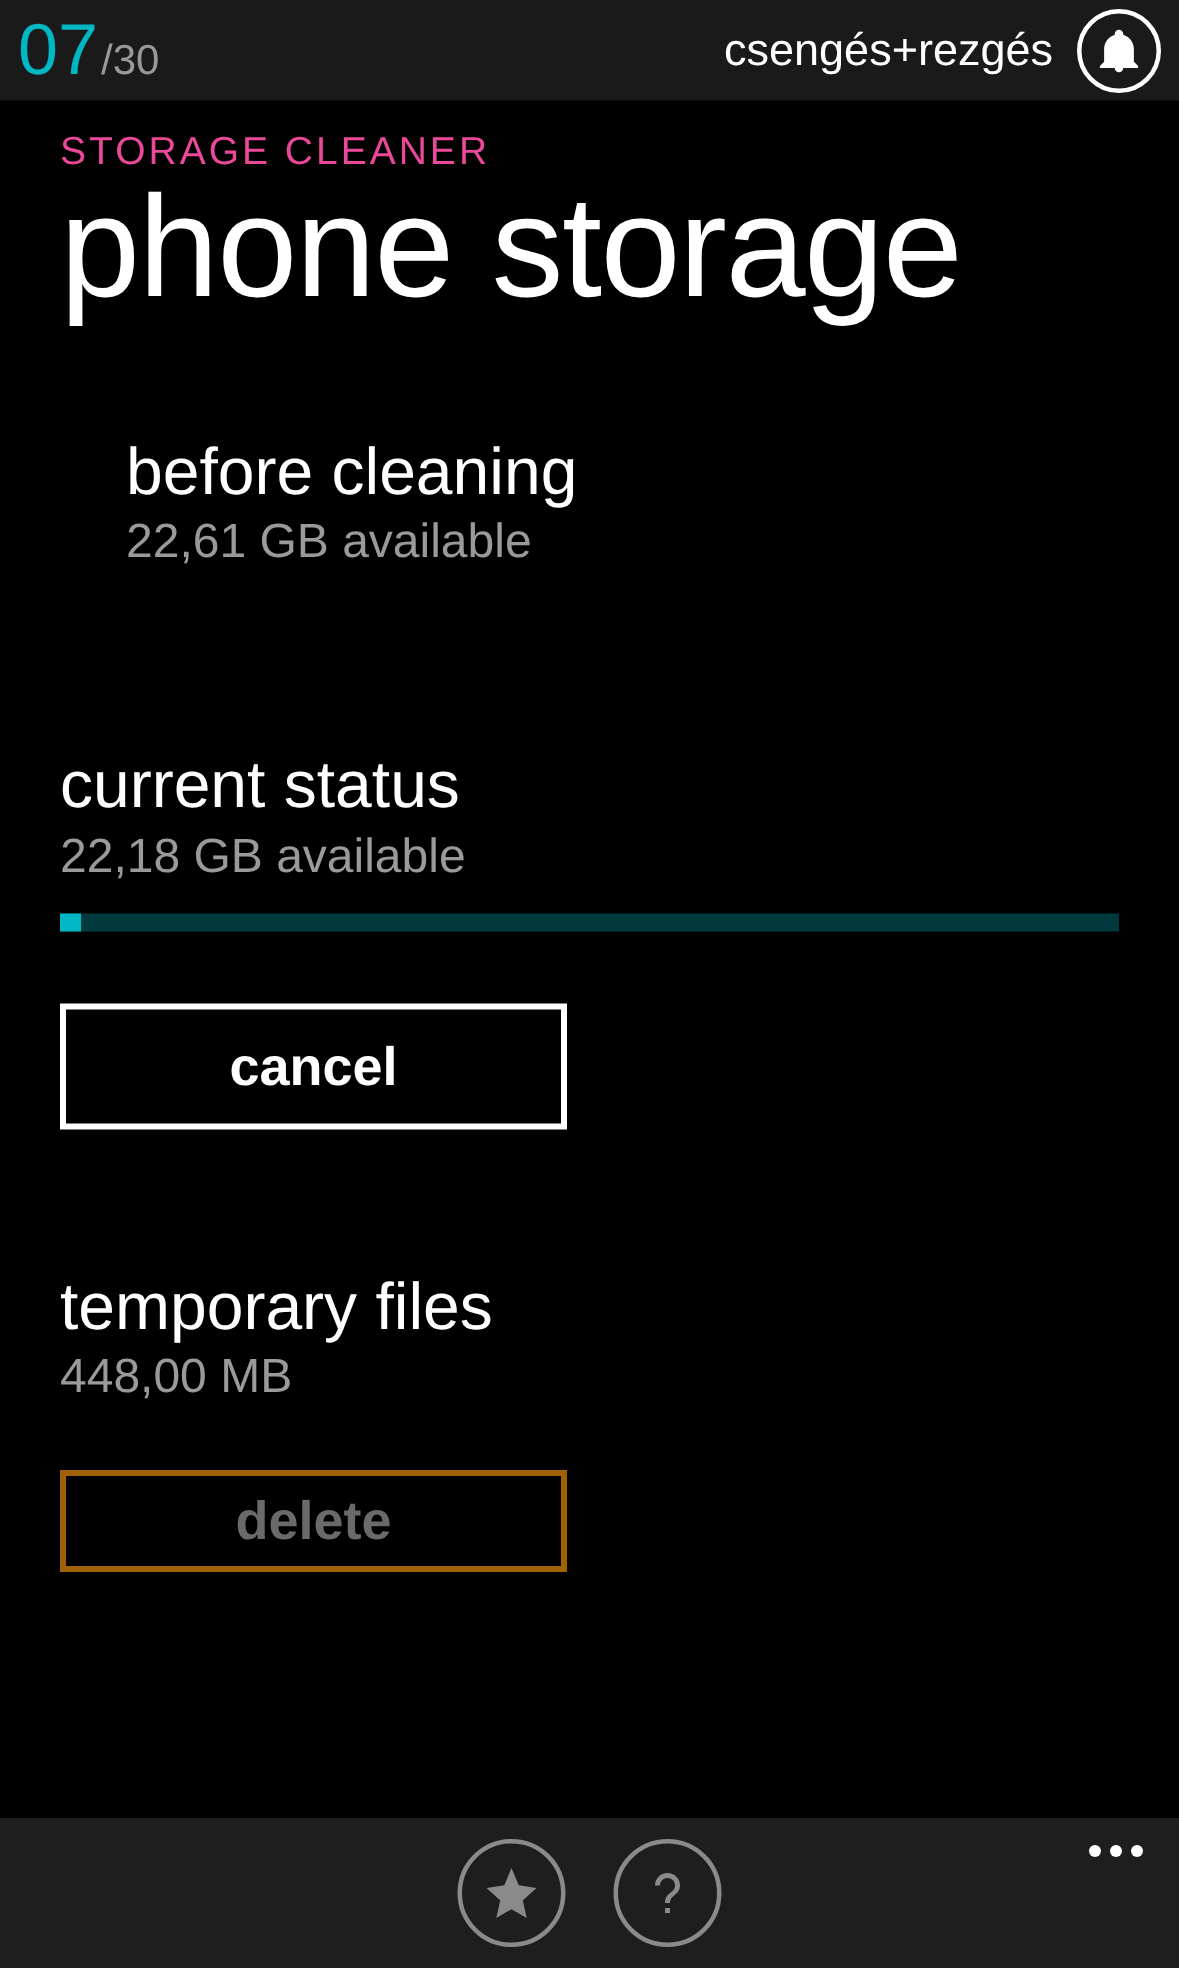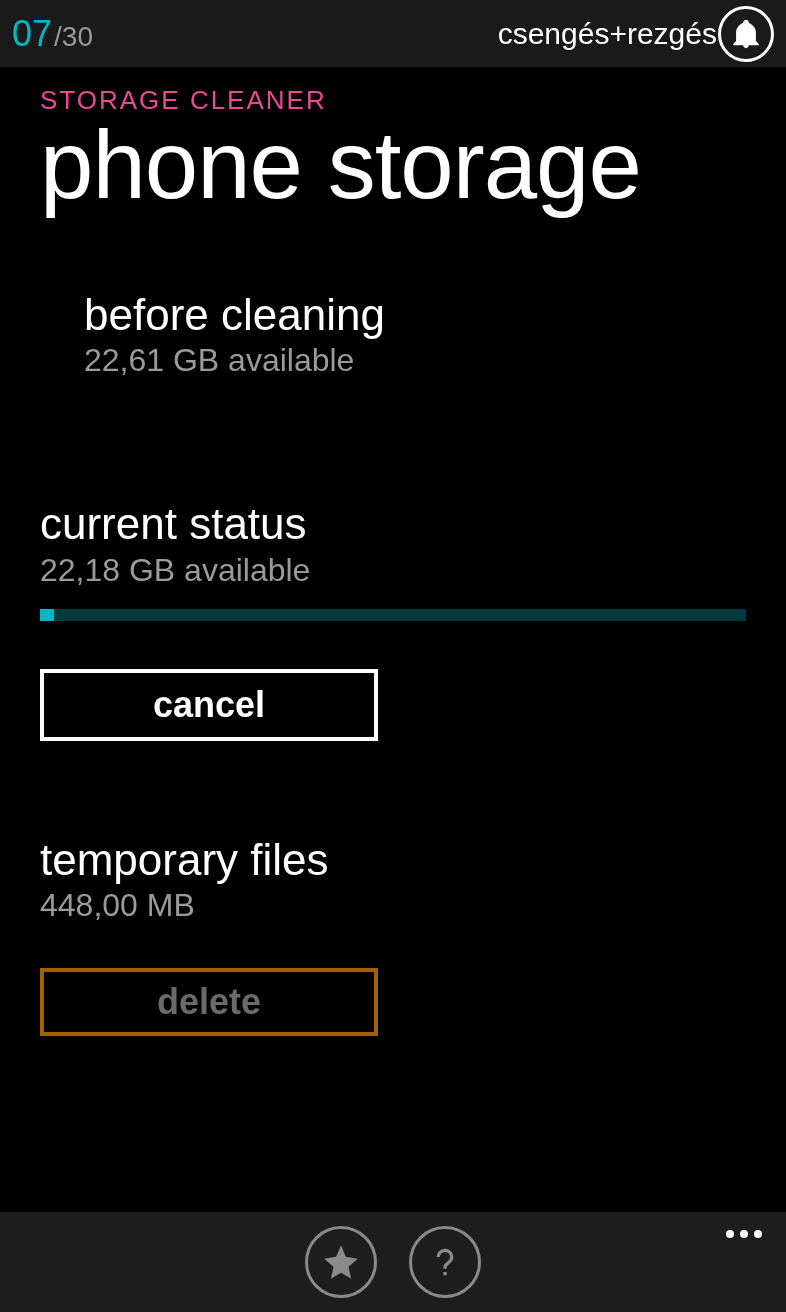--- a/index.html
+++ b/index.html
@@ -28,35 +28,35 @@
       padding: 0 12px;
     }
     
     .status-left {
       display: flex;
       align-items: baseline;
     }
     
     .status-count-current {
       color: #00b7c3;
-      font-size: 36px;
+      font-size: 48px;
       font-weight: 300;
     }
     
     .status-count-total {
       color: #999999;
       font-size: 28px;
       font-weight: 300;
       margin-left: 2px;
     }
     
     .status-right {
       display: flex;
       align-items: center;
-      gap: 1px;
+      gap: 16px;
     }
     
     .status-text {
       color: #ffffff;
       font-size: 30px;
       font-weight: 400;
     }
     
     .bell-icon-wrapper {
       width: 56px;
@@ -135,21 +135,21 @@
       left: 0;
       top: 0;
       height: 100%;
       width: 2%;
       background: #00b7c3;
     }
     
     .button {
       margin-top: 48px;
       width: 338px;
-      height: 72px;
+      height: 84px;
       border: 4px solid #ffffff;
       display: flex;
       align-items: center;
       justify-content: center;
       font-size: 36px;
       font-weight: 600;
       color: #ffffff;
       background: transparent;
       cursor: pointer;
     }

